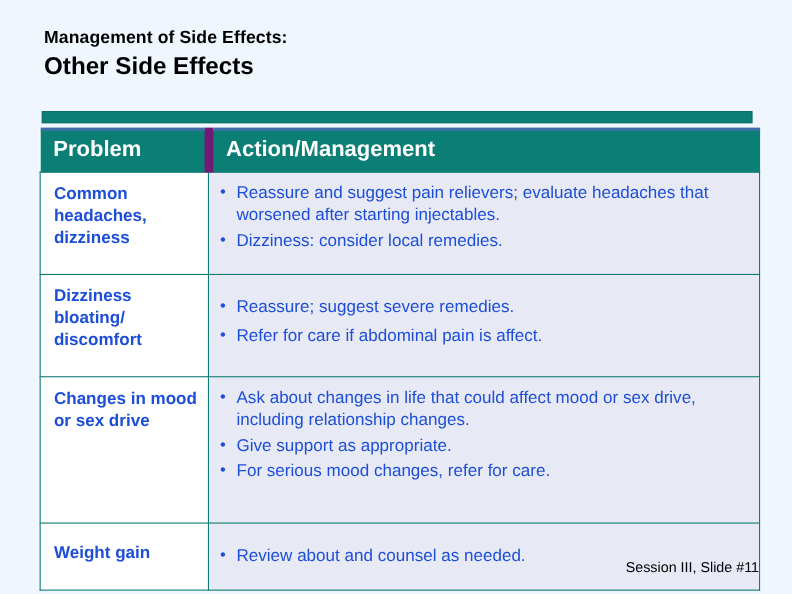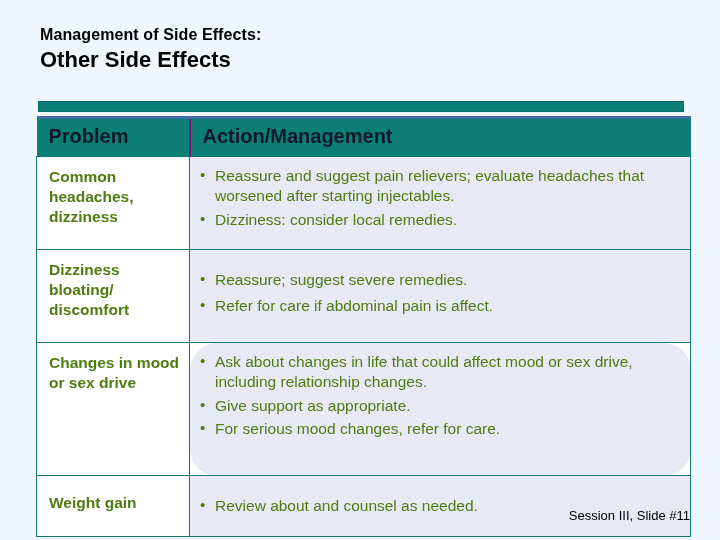--- a/index.html
+++ b/index.html
@@ -70,39 +70,39 @@
     border-collapse: collapse;
     width: 654px;
     table-layout: fixed;
     background: #ffffff;
   }
   table.matrix col.c1 { width: 153px; }
   table.matrix col.c2 { width: 501px; }
 
   table.matrix thead th {
     background: #0b7f76;
-    color: #0f172a;
+    color: #ffffff;
     font-size: 20px;
     font-weight: bold;
     text-align: left;
     padding: 6px 0 8px 12px;
     vertical-align: middle;
     border-top: 3px solid #3f6fa8;
     height: 32px;
     box-sizing: border-box;
   }
   table.matrix thead th.h2 {
-    border-left: 2px solid #701a75;
+    border-left: 8px solid #701a75;
     margin-top: 46px;
   }
 
   table.matrix tbody td {
     border: 1px solid #0e7b73;
     font-size: 15.5px;
-    color: #4d7c0f;
+    color: #1d4ed8;
     vertical-align: top;
     line-height: 1.28;
   }
   td.problem {
     background: #ffffff;
     font-weight: bold;
     padding: 10px 8px 10px 12px;
   }
   td.action {
     background: #e7e9f4;
@@ -124,21 +124,21 @@
     position: absolute;
     left: 2px;
     top: -1px;
     font-size: 15px;
     line-height: 1.3;
   }
 
   
   tr.r1 td.problem, tr.r1 td.action { height: 72px; }
   tr.r2 td.problem, tr.r2 td.action { height: 72px; }
-  tr.r3 td.problem, tr.r3 td.action { height: 112px; border-radius: 27px; }
+  tr.r3 td.problem, tr.r3 td.action { height: 112px; }
   tr.r4 td.problem, tr.r4 td.action { height: 42px; }
 
   tr.r2 td.action, tr.r4 td.action { vertical-align: middle; }
   tr.r4 td.problem { vertical-align: middle; padding-top: 4px; }
   tr.r2 td.action ul.acts li { margin-bottom: 6px; }
 
   
   .footer {
     position: absolute;
     left: 40px;

